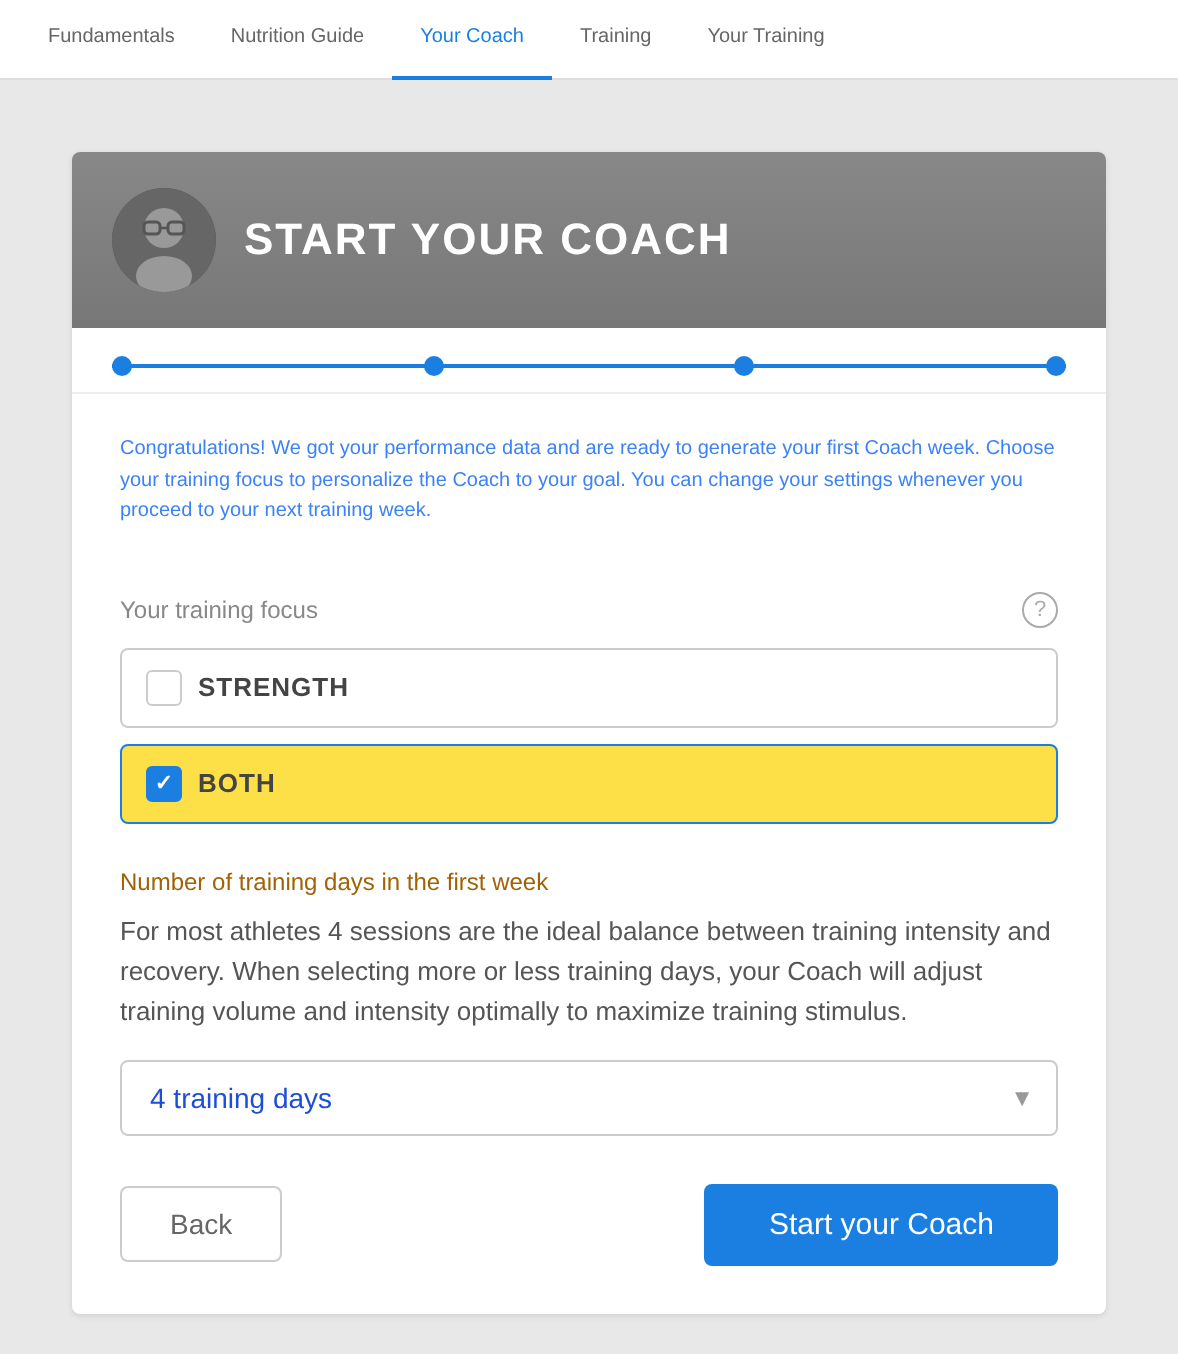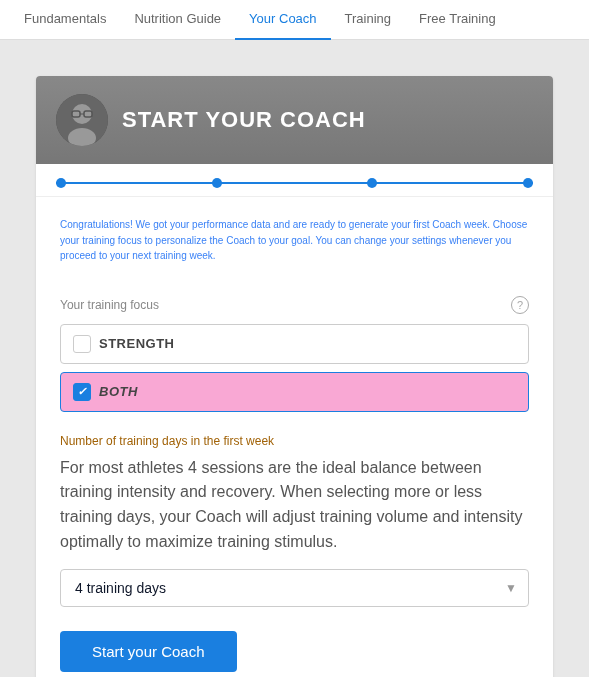--- a/index.html
+++ b/index.html
@@ -19,21 +19,21 @@
       display: flex;
       align-items: center;
       height: 40px;
       padding: 0 10px;
     }
     .nav-tab {
       padding: 0 14px;
       height: 40px;
       display: flex;
       align-items: center;
-      font-size: 13px;
+      font-size: 10px;
       color: #666;
       cursor: pointer;
       border-bottom: 2px solid transparent;
       white-space: nowrap;
     }
     .nav-tab.active {
       color: #1a7fe0;
       border-bottom: 2px solid #1a7fe0;
       font-weight: 500;
     }
@@ -175,23 +175,22 @@
       border: 1px solid #ccc;
       border-radius: 4px;
       padding: 10px 12px;
       display: flex;
       align-items: center;
       gap: 8px;
       cursor: pointer;
       background: #fff;
     }
     .focus-option.selected {
-      background: #f9a8d4;
+      background: #fde047;
       border-color: #1a7fe0;
-      font-style: italic;
     }
     .checkbox-icon {
       width: 18px;
       height: 18px;
       border-radius: 3px;
       border: 1.5px solid #ccc;
       flex-shrink: 0;
       display: flex;
       align-items: center;
       justify-content: center;
@@ -214,38 +213,38 @@
       text-transform: uppercase;
     }
 
     
     .days-label {
       font-size: 12px;
       color: #a16207;
       margin-bottom: 8px;
     }
     .days-description {
-      font-size: 16px;
+      font-size: 13px;
       line-height: 1.55;
       color: #555;
       margin-bottom: 14px;
     }
 
     
     .dropdown-wrapper {
       position: relative;
       margin-bottom: 24px;
     }
     .dropdown {
       width: 100%;
       padding: 10px 14px;
       border: 1px solid #ccc;
       border-radius: 4px;
       font-size: 14px;
-      color: #0f172a;
+      color: #1d4ed8;
       appearance: none;
       background: #fff;
       cursor: pointer;
     }
     .dropdown-arrow {
       position: absolute;
       right: 12px;
       top: 50%;
       transform: translateY(-50%);
       pointer-events: none;
@@ -280,21 +279,21 @@
     }
   </style>
 </head>
 <body>
 
 <nav class="top-nav">
   <div class="nav-tab">Fundamentals</div>
   <div class="nav-tab">Nutrition Guide</div>
   <div class="nav-tab active">Your Coach</div>
   <div class="nav-tab">Training</div>
-  <div class="nav-tab">Free Training</div>
+  <div class="nav-tab">Your Training</div>
 </nav>
 
 <div class="main-area">
   <div class="card">
 
     <div class="card-header">
       <div class="card-header-avatar">
         <svg class="avatar-face" viewBox="0 0 52 52" xmlns="http://www.w3.org/2000/svg">
           <circle cx="26" cy="26" r="26" fill="#666"></circle>
           <circle cx="26" cy="20" r="10" fill="#999"></circle>
@@ -349,18 +348,19 @@
           <option>2 training days</option>
           <option>3 training days</option>
           <option selected="">4 training days</option>
           <option>5 training days</option>
           <option>6 training days</option>
         </select>
         <span class="dropdown-arrow">▼</span>
       </div>
 
       <div class="action-buttons">
+        <button class="btn-back">Back</button>
         <button class="btn-start">Start your Coach</button>
       </div>
 
     </div>
   </div>
 </div>
 
 </body></html>

